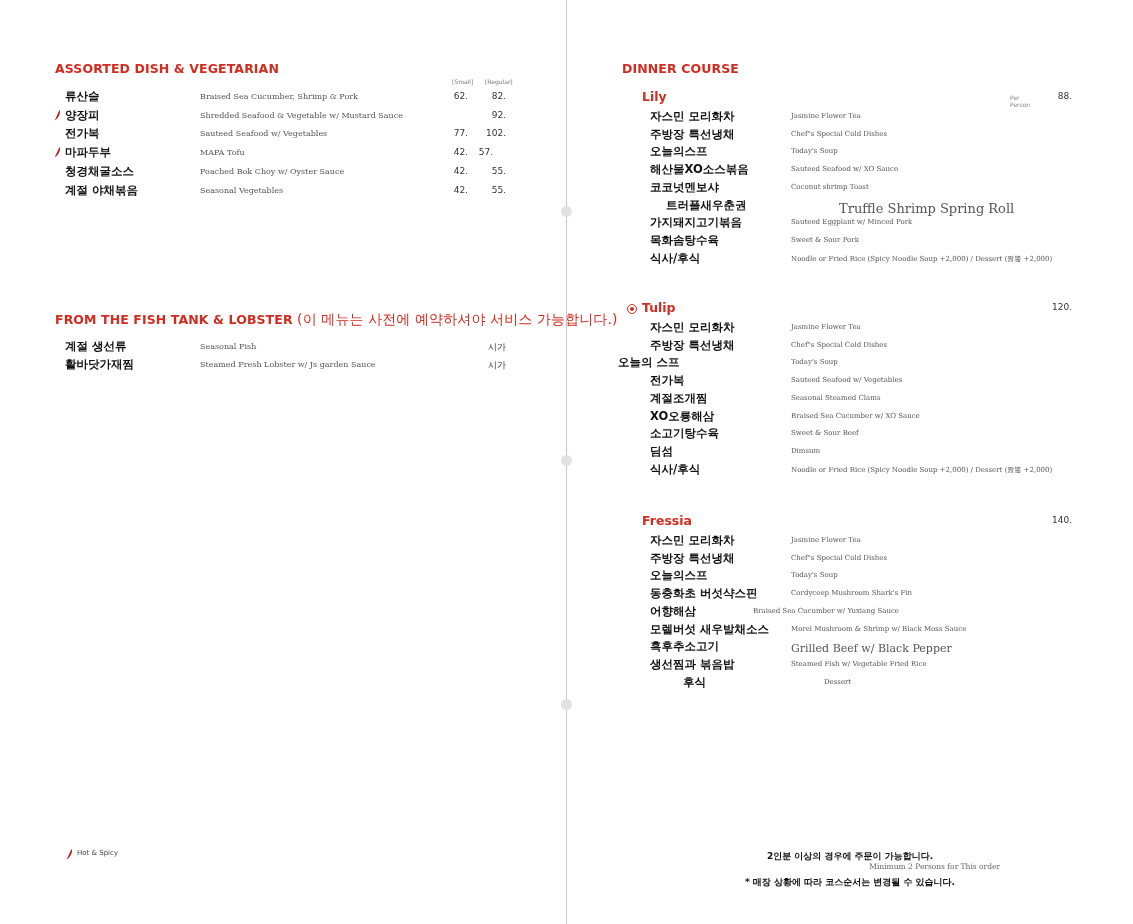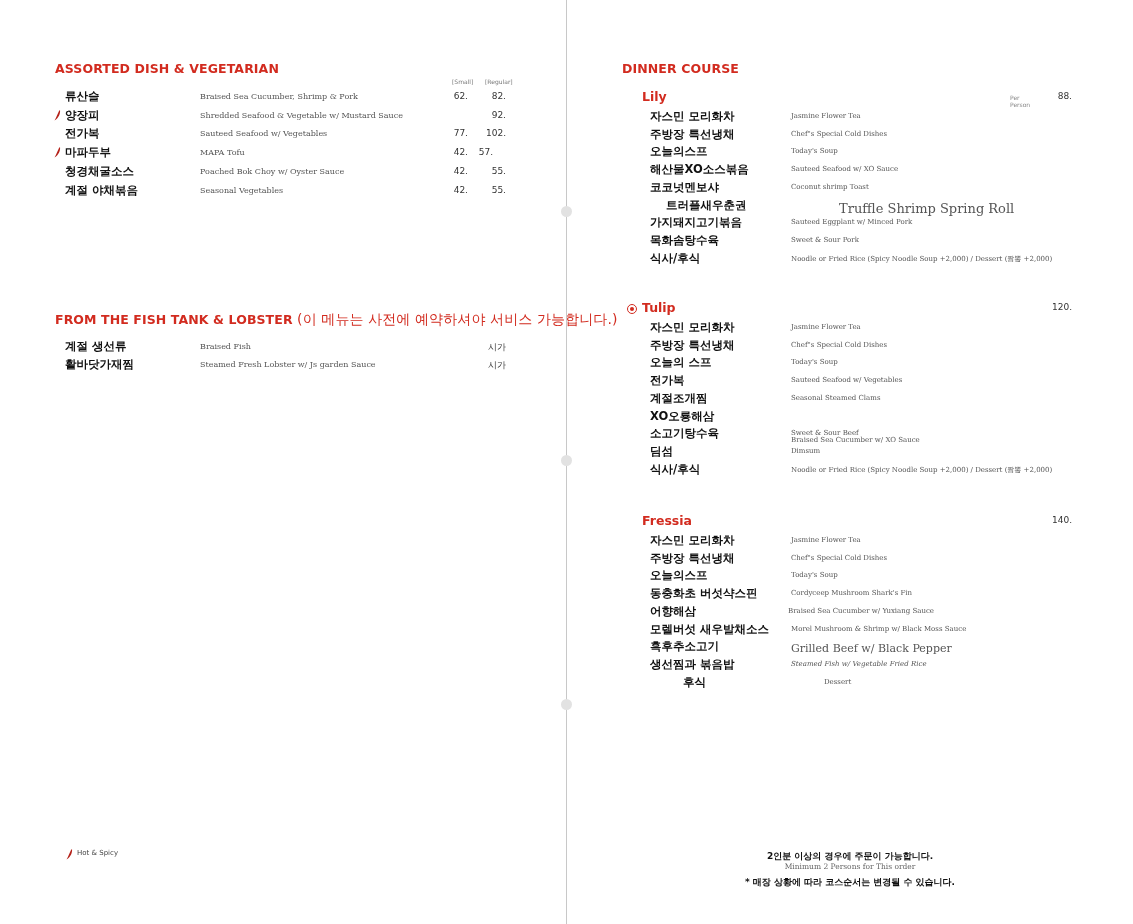--- a/index.html
+++ b/index.html
@@ -20,21 +20,21 @@
   .price { position:absolute; font-size:9px; color:#333; top:2px; text-align:right; width:40px; }
   .chili { position:absolute; width:7px; height:11px; top:2px; }
   .course-name { position:absolute; font-weight:bold; color:#d22b1f; font-size:12.5px; }
   .course-price { position:absolute; font-size:9px; color:#333; text-align:right; width:40px; }
   .per-person { position:absolute; font-size:6px; color:#888; }
   .selected-dot { position:absolute; width:10px; height:10px; border-radius:50%; border:1px solid #d22b1f; box-sizing:border-box; }
   .selected-dot::after { content:""; position:absolute; left:2px; top:2px; width:4px; height:4px; border-radius:50%; background:#d22b1f; }
   .legend { position:absolute; left:65px; top:849px; font-size:7px; color:#444; }
   .footer { position:absolute; left:700px; width:300px; text-align:center; }
   .footer .l1 { font-weight:bold; font-size:9px; color:#111; position:absolute; top:850px; left:0; width:300px; }
-  .footer .l2 { font-family:"DejaVu Serif", serif; font-size:7.5px; color:#666; position:absolute; top:862px; left:0; width:300px; }
+  .footer .l2 { font-family:"DejaVu Serif", serif; font-size:7.5px; color:#666; position:absolute; top:862px; left:0; width:300px;text-align:right; }
   .footer .l3 { font-weight:bold; font-size:9px; color:#111; position:absolute; top:876px; left:0; width:300px; }
 </style>
 </head>
 <body>
 
 <div class="page left">
 
   <div class="sec-title" style="left:55px; top:61px;">ASSORTED DISH &amp; VEGETARIAN</div>
   <div class="col-head" style="left:452px; top:78px;">[Small]</div>
   <div class="col-head" style="left:485px; top:78px;">[Regular]</div>
@@ -85,21 +85,21 @@
     </div>
 
   <div class="sec-title" style="left:55px; top:311px;">
     <span>FROM THE FISH TANK &amp; LOBSTER</span>
     <span class="sec-note">(이 메뉴는 사전에 예약하셔야 서비스 가능합니다.)</span>
   </div>
 
   <div id="fish-rows">
       <div class="row" style="left:0; top:339px; width:566px;">
         <div class="ko" style="left:65px;">계절 생선류</div>
-        <div class="en" style="left:200px;">Braised Fish</div>
+        <div class="en" style="left:200px;">Seasonal Fish</div>
         <div class="price" style="left:466px;">시가</div>
       </div>
       <div class="row" style="left:0; top:357px; width:566px;">
         <div class="ko" style="left:65px;">활바닷가재찜</div>
         <div class="en" style="left:200px;">Steamed Fresh Lobster w/ Js garden Sauce</div>
         <div class="price" style="left:466px;">시가</div>
       </div>
     </div>
 
   <svg class="chili" style="left:66px; top:849px;" viewBox="0 0 7 11">
@@ -164,34 +164,34 @@
       <div class="course-price" style="left:1032px; top:302px;">120.</div>
       <div class="row" style="left:0; top:320px; width:1133px;">
         <div class="ko" style="left:650px;">자스민 모리화차</div>
         <div class="en" style="left:791px; font-size:7px;">Jasmine Flower Tea</div>
       </div>
       <div class="row" style="left:0; top:337.7px; width:1133px;">
         <div class="ko" style="left:650px;">주방장 특선냉채</div>
         <div class="en" style="left:791px; font-size:7px;">Chef"s Special Cold Dishes</div>
       </div>
       <div class="row" style="left:0; top:355.4px; width:1133px;">
-        <div class="ko" style="left:650px;">오늘의 스프</div>
+        <div class="ko" style="left:618px;">오늘의 스프</div>
         <div class="en" style="left:791px; font-size:7px;">Today's Soup</div>
       </div>
       <div class="row" style="left:0; top:373.1px; width:1133px;">
         <div class="ko" style="left:650px;">전가복</div>
         <div class="en" style="left:791px; font-size:7px;">Sauteed Seafood w/ Vegetables</div>
       </div>
       <div class="row" style="left:0; top:390.8px; width:1044px;">
         <div class="ko" style="left:650px;">계절조개찜</div>
         <div class="en" style="left:791px; font-size:7px;">Seasonal Steamed Clams</div>
       </div>
       <div class="row" style="left:0; top:408.5px; width:1133px;">
         <div class="ko" style="left:650px;">XO오룡해삼</div>
-        <div class="en" style="left:791px; font-size:7px;margin-top:24px;">Braised Sea Cucumber w/ XO Sauce</div>
+        <div class="en" style="left:791px; font-size:7px;">Braised Sea Cucumber w/ XO Sauce</div>
       </div>
       <div class="row" style="left:0; top:426.2px; width:1133px;padding-left:29px;">
         <div class="ko" style="left:650px;">소고기탕수육</div>
         <div class="en" style="left:791px; font-size:7px;">Sweet &amp; Sour Beef</div>
       </div>
       <div class="row" style="left:0; top:443.9px; width:1133px;">
         <div class="ko" style="left:650px;">딤섬</div>
         <div class="en" style="left:791px; font-size:7px;">Dimsum</div>
       </div>
       <div class="row" style="left:0; top:461.6px; width:1133px;">
@@ -213,33 +213,33 @@
       <div class="row" style="left:0; top:568.4px; width:1133px;">
         <div class="ko" style="left:650px;">오늘의스프</div>
         <div class="en" style="left:791px; font-size:7px;">Today's Soup</div>
       </div>
       <div class="row" style="left:0; top:586.1px; width:909px;">
         <div class="ko" style="left:650px;">동충화초 버섯샥스핀</div>
         <div class="en" style="left:791px; font-size:7px;">Cordyceep Mushroom Shark's Fin</div>
       </div>
       <div class="row" style="left:0; top:603.8px; width:1133px;">
         <div class="ko" style="left:650px;">어향해삼</div>
-        <div class="en" style="left:788px; font-size:7px;">Braised Sea Cucumber w/ Yuxiang Sauce</div>
+        <div class="en" style="left:753px; font-size:7px;">Braised Sea Cucumber w/ Yuxiang Sauce</div>
       </div>
       <div class="row" style="left:0; top:621.5px; width:1133px;">
         <div class="ko" style="left:650px;">모렐버섯 새우발채소스</div>
         <div class="en" style="left:791px; font-size:7px;">Morel Mushroom &amp; Shrimp w/ Black Moss Sauce</div>
       </div>
       <div class="row" style="left:0; top:639.2px; width:1133px;">
         <div class="ko" style="left:650px;">흑후추소고기</div>
         <div class="en" style="left:791px; font-size:11px;">Grilled Beef w/ Black Pepper</div>
       </div>
       <div class="row" style="left:0; top:656.9px; width:1133px;">
         <div class="ko" style="left:650px;">생선찜과 볶음밥</div>
-        <div class="en" style="left:791px; font-size:7px;font-style:italic;">Steamed Fish w/ Vegetable Fried Rice</div>
+        <div class="en" style="left:791px; font-size:7px;">Steamed Fish w/ Vegetable Fried Rice</div>
       </div>
       <div class="row" style="left:0; top:674.6px; width:1123px;margin-left:33px;">
         <div class="ko" style="left:650px;">후식</div>
         <div class="en" style="left:791px; font-size:7px;">Dessert</div>
       </div>
     </div>
   </div>
 
 <div class="footer">
   <div class="l1">2인분 이상의 경우에 주문이 가능합니다.</div>

